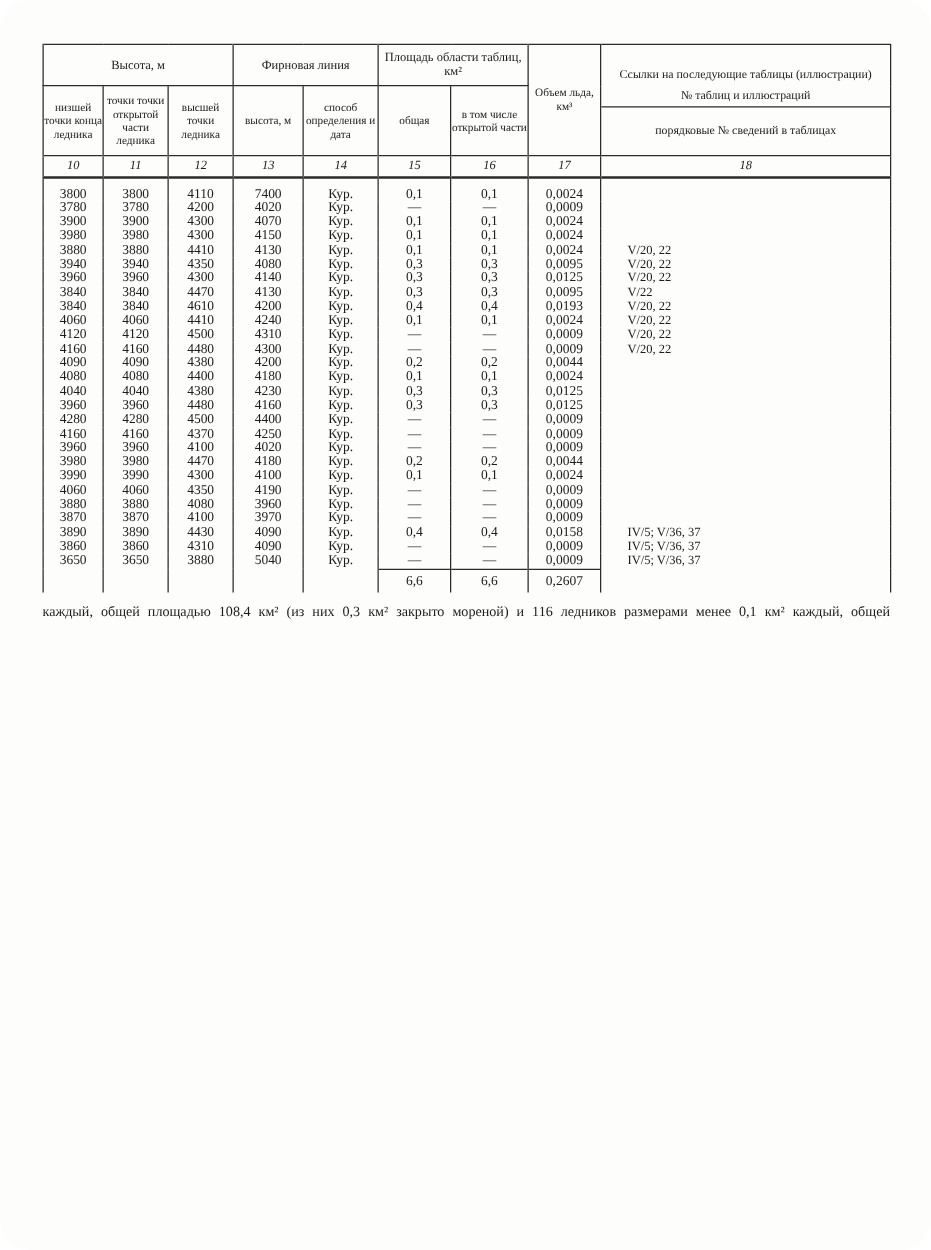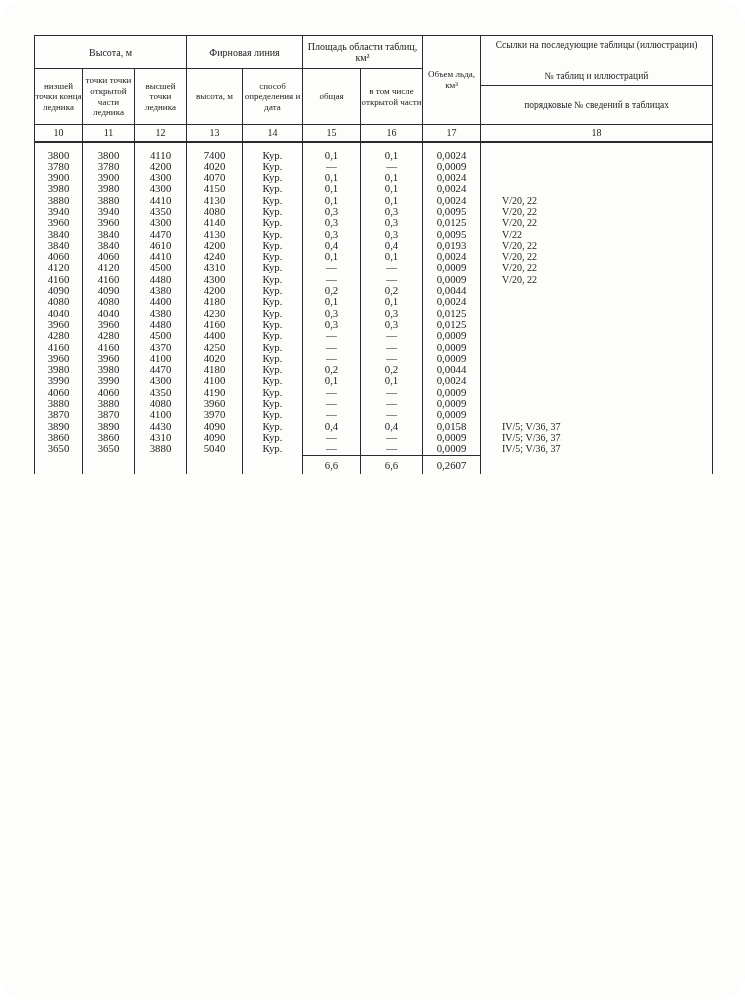--- a/index.html
+++ b/index.html
@@ -42,22 +42,22 @@
   }
   .group-row th.volume {
     font-size: 9px; line-height: 1.25;
     vertical-align: middle;
     padding: 2px 4px;
   }
   .group-row th.refs { vertical-align: top; padding: 0; }
   .refs-top {
     height: 50px;
     border-bottom: 1px solid var(--rule, #2b2b2b);
-    display: flex; flex-direction: column; justify-content: center;
-    gap: 20px;
+    display: flex; flex-direction: column; justify-content: flex-end;
+    gap: 6px;
     font-size: 9.5px; line-height: 1.1;
     text-align: center;
     padding: 3px 6px;
   }
   .refs-bottom {
     height: 38px;
     display: flex; align-items: center; justify-content: center;
     font-size: 9.5px;
     text-align: center;
     padding: 0 6px;
@@ -69,20 +69,21 @@
     text-align: center; vertical-align: middle;
     padding: 2px 2px;
   }
   
   .num-row td {
     border-top: 1px solid var(--rule, #2b2b2b);
     border-bottom: 2.5px solid var(--rule, #2b2b2b);
     font-size: 10px; font-weight: bold;
     text-align: center;
     height: 17px;
+    font-style: italic;
   }
   
   tbody td {
     font-size: 10.8px;
     line-height: 11.3px;
     height: 11.3px;
     text-align: center;
     white-space: nowrap;
   }
   tbody tr:first-child td { padding-top: 7px; }
@@ -463,14 +464,15 @@
           <td class="c3"></td>
           <td class="c4"></td>
           <td class="c5 sum">6,6</td>
           <td class="c6 sum">6,6</td>
           <td class="c7 sum">0,2607</td>
           <td class="c8"></td>
         </tr>
       </tbody>
   </table>
 
+  <p class="footer-text">каждый, общей площадью 108,4 км² (из них 0,3 км² закрыто мореной) и 116 ледников размерами менее 0,1 км² каждый, общей</p>
 
 </div>
 
 </body></html>

